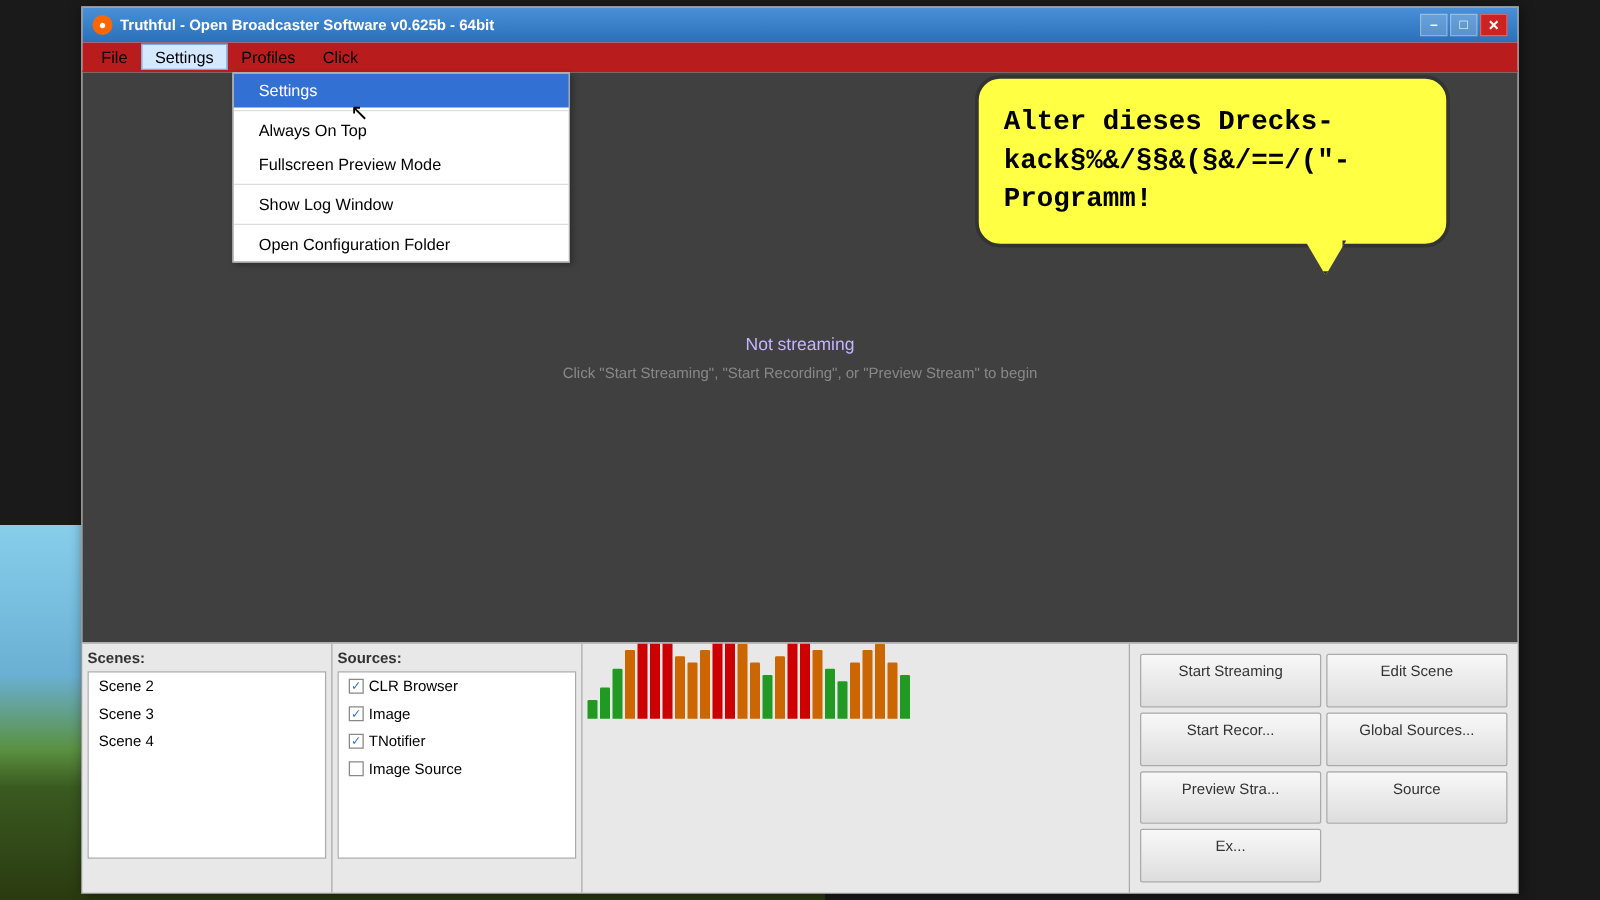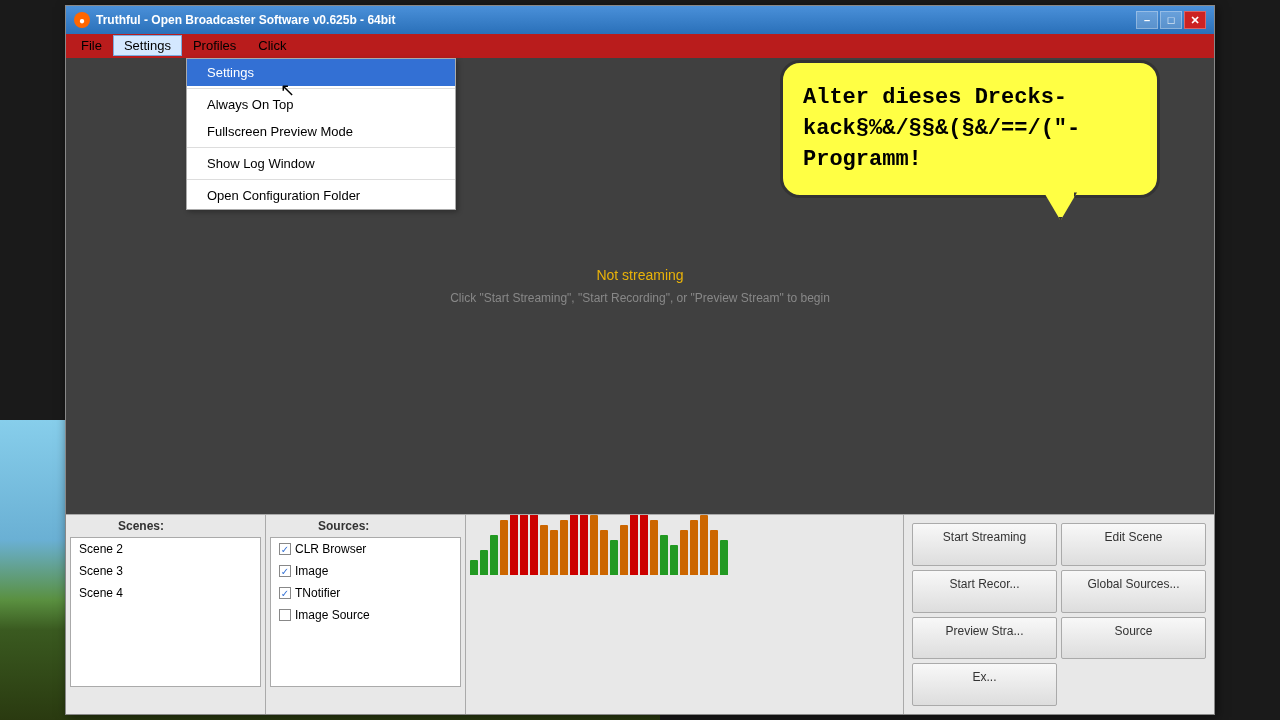--- a/index.html
+++ b/index.html
@@ -198,21 +198,21 @@
       right: 0;
       bottom: 200px;
       background: #404040;
       display: flex;
       flex-direction: column;
       align-items: center;
       justify-content: center;
     }
 
     .not-streaming-text {
-      color: #eab308;
+      color: #c4b5fd;
       font-size: 14px;
       margin-bottom: 8px;
     }
 
     .click-hint-text {
       color: #888;
       font-size: 12px;
     }
 
     
@@ -232,21 +232,20 @@
       width: 200px;
       border-right: 1px solid #aaa;
       padding: 4px;
     }
 
     .panel-label {
       font-size: 12px;
       font-weight: bold;
       margin-bottom: 4px;
       color: #333;
-      margin-left: 48px;
     }
 
     .scene-list {
       background: white;
       border: 1px solid #aaa;
       height: 150px;
       overflow-y: auto;
     }
 
     .scene-item {

